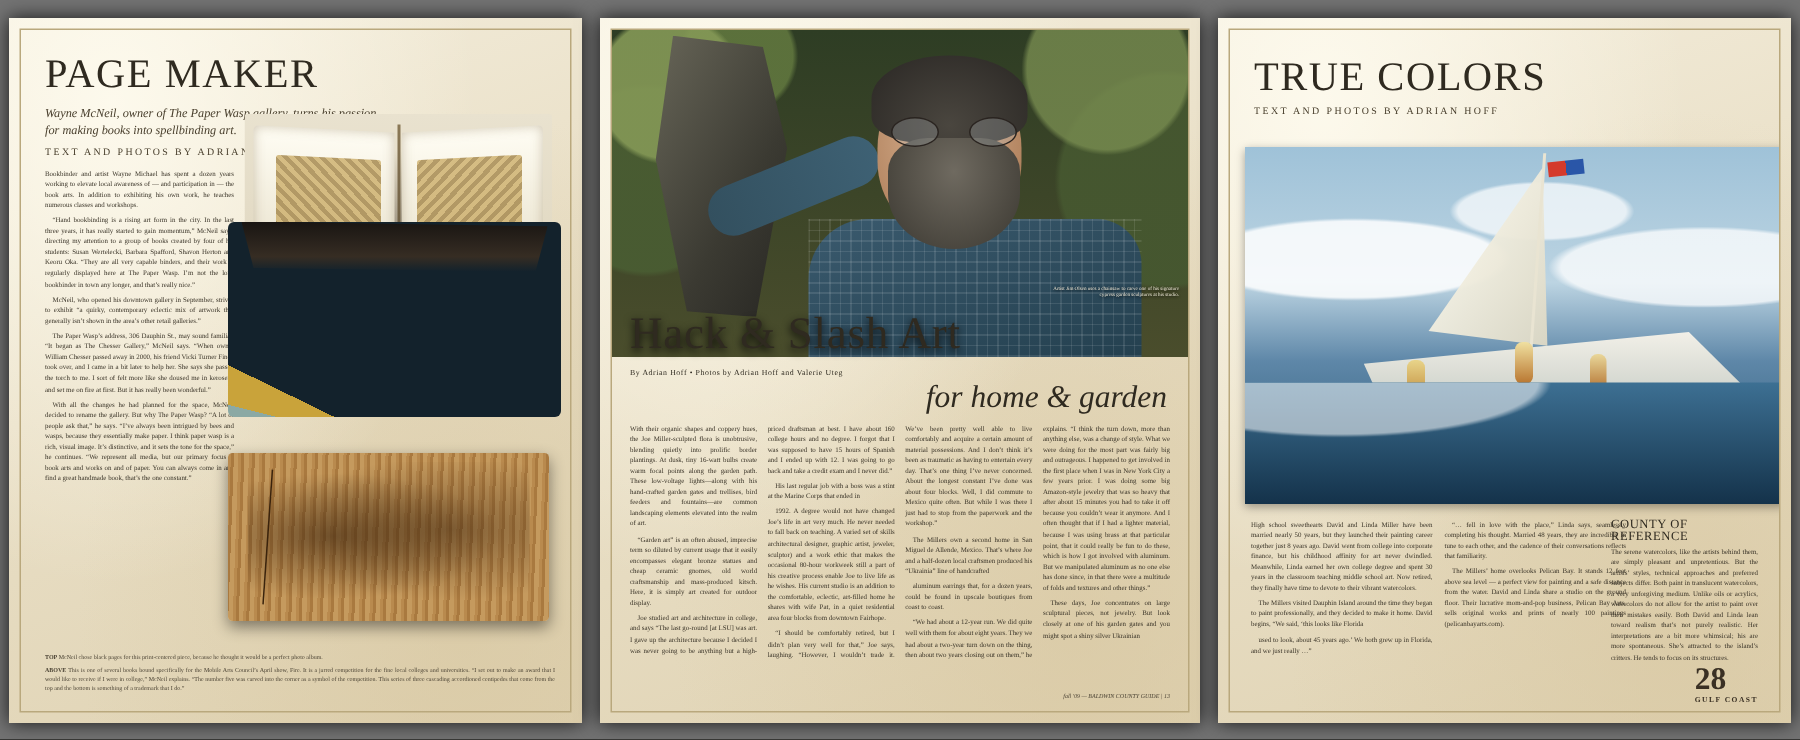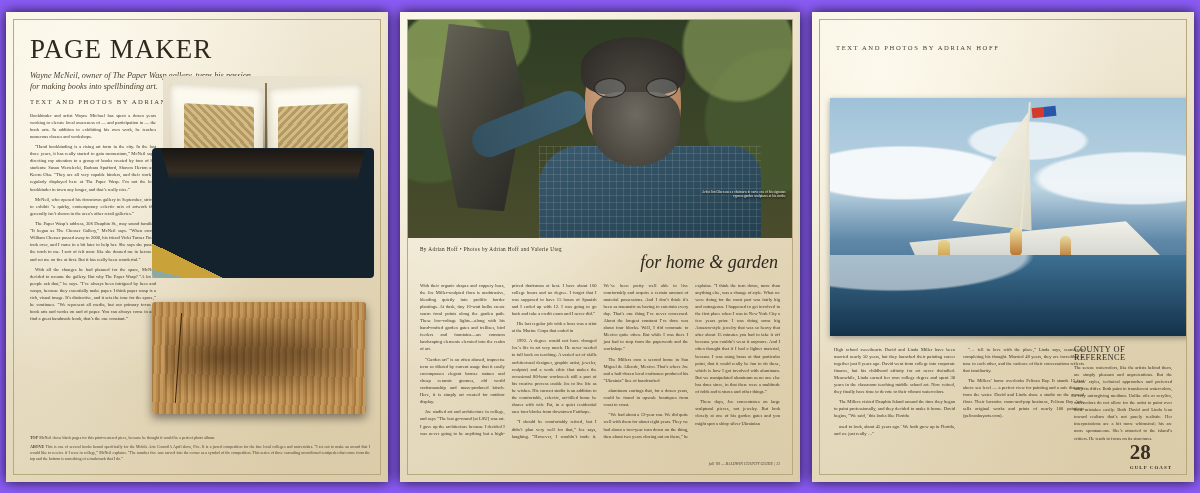--- a/index.html
+++ b/index.html
@@ -6,21 +6,21 @@
   html, body {
     margin: 0; padding: 0;
     width: 1200px; height: 493px;
     background: #0d0a08;
     font-family: "Liberation Serif", serif;
     overflow: hidden;
   }
   .spread {
     position: relative;
     width: 1200px; height: 493px;
-    background: #8b5cf6;
+    background: #737373;
     display: flex;
     justify-content: space-between;
     align-items: center;
     padding: 0 6px;
   }
 
   
   .page {
     position: relative;
     height: 470px;
@@ -241,21 +241,21 @@
     color: #f4efe2;
     text-shadow: 0 2px 6px rgba(0,0,0,.95);
   }
   .p2 .hack .t1 { font-size: 30px; letter-spacing: .5px; }
   .p2 .credits {
     position: absolute; left: 12px; top: 226px; width: 260px;
     font-size: 5.2px; letter-spacing: .4px; color: #2f2a20;
   }
   .p2 .sub {
     position: absolute; right: 14px; top: 232px;
-    font-size: 18px; font-style: italic; color: #2f2a20; text-align: right;
+    font-size: 21px; font-style: italic; color: #2f2a20; text-align: right;
   }
   .p2 .cols {
     position: absolute; left: 12px; right: 12px; top: 262px; bottom: 26px;
     column-count: 4; column-gap: 7px;
   }
   .p2 .folio {
     position: absolute; right: 12px; bottom: 8px;
     font-size: 4px; font-style: italic; color: #4b4334;
   }
 
@@ -403,20 +403,23 @@
         <div class="hair"></div>
         <div class="beard"></div>
         <div class="glasses">
           <i class="l"></i>
           <i class="r"></i>
         </div>
       </div>
 
       <div class="caption-box">Artist Jim Olsen uses a chainsaw to carve one of his signature cypress garden sculptures at his studio.</div>
 
+      <div class="hack">
+        <div class="headline t1">Hack &amp; Slash Art</div>
+      </div>
 
       <div class="credits">By Adrian Hoff • Photos by Adrian Hoff and Valerie Uteg</div>
       <div class="sub">for home &amp; garden</div>
 
       <div class="cols body-col">
         <p class="first">With their organic shapes and coppery hues, the Joe Miller-sculpted flora is unobtrusive, blending quietly into prolific border plantings. At dusk, tiny 16-watt bulbs create warm focal points along the garden path. These low-voltage lights—along with his hand-crafted garden gates and trellises, bird feeders and fountains—are common landscaping elements elevated into the realm of art.</p>
         <p>“Garden art” is an often abused, imprecise term so diluted by current usage that it easily encompasses elegant bronze statues and cheap ceramic gnomes, old world craftsmanship and mass-produced kitsch. Here, it is simply art created for outdoor display.</p>
         <p>Joe studied art and architecture in college, and says “The last go-round [at LSU] was art. I gave up the architecture because I decided I was never going to be anything but a high-priced draftsman at best. I have about 160 college hours and no degree. I forgot that I was supposed to have 15 hours of Spanish and I ended up with 12. I was going to go back and take a credit exam and I never did.”</p>
         <p>His last regular job with a boss was a stint at the Marine Corps that ended in</p>
         <p>1992. A degree would not have changed Joe’s life in art very much. He never needed to fall back on teaching. A varied set of skills architectural designer, graphic artist, jeweler, sculptor) and a work ethic that makes the occasional 80-hour workweek still a part of his creative process enable Joe to live life as he wishes. His current studio is an addition to the comfortable, eclectic, art-filled home he shares with wife Pat, in a quiet residential area four blocks from downtown Fairhope.</p>
@@ -430,20 +433,21 @@
       <div class="folio">fall '09 — BALDWIN COUNTY GUIDE | 13</div>
 
     </div>
   </div>
 
   <div class="page p3">
     <div class="parch"></div>
     <div class="page-inner">
 
       <div class="hdr">
+        <div class="headline smallcaps-title">TRUE COLORS</div>
         <div class="byline">Text and Photos by Adrian Hoff</div>
       </div>
 
       <div class="painting">
         <div class="clouds"></div>
         <div class="sail"></div>
         <div class="mast"></div>
         <div class="flag"></div>
         <div class="hull"></div>
         <div class="crew1"></div>

